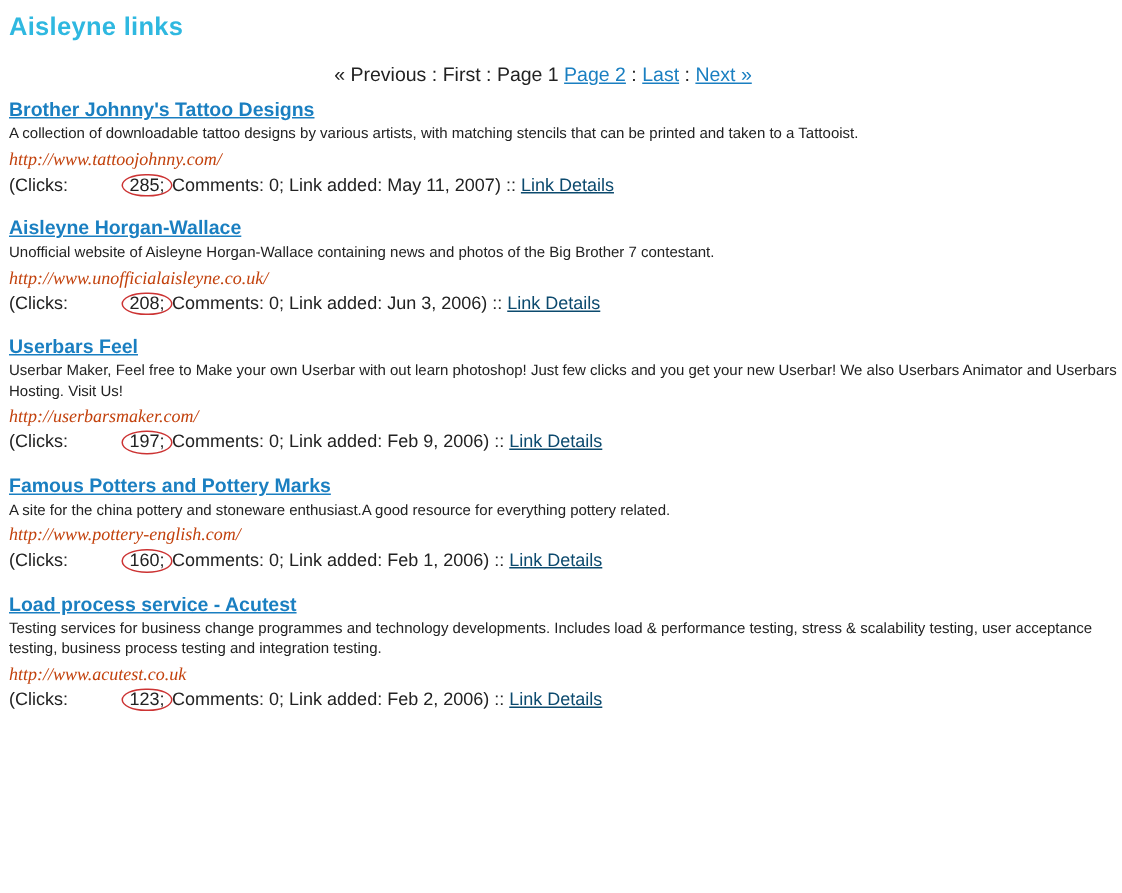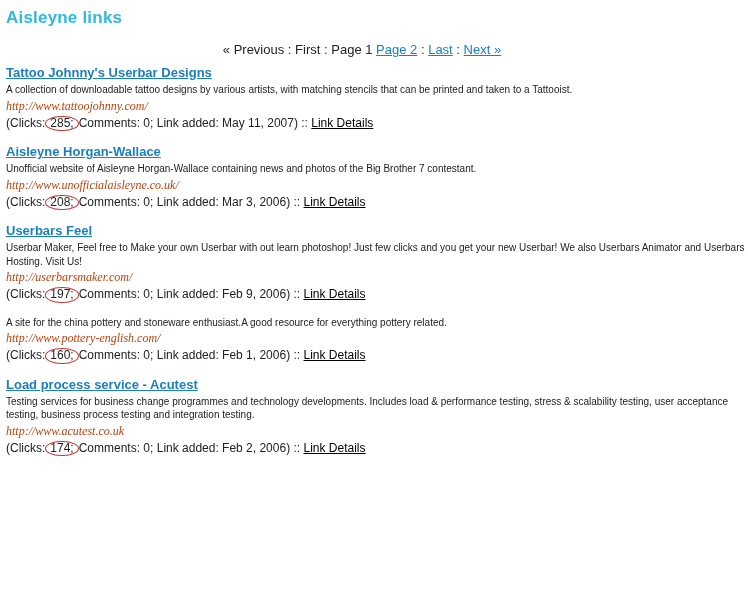--- a/index.html
+++ b/index.html
@@ -79,32 +79,33 @@
     font-style: italic;
     font-family: Liberation Serif, serif;
     margin: 1px 0 2px 0;
   }
   .entry-meta {
     color: #222222;
     font-size: 12px;
     margin: 0;
   }
   .entry-meta a {
-    color: #000000;
+    color: #0c4a6e;
     text-decoration: underline;
   }
   .clicks-circle {
     display: inline-block;
     border: 1px solid #cc3333;
     border-radius: 50%;
     padding: 0px 4px 1px 4px;
     line-height: 1.05;
     color: #222222;
     position: relative;
     top: 0px;
+    margin-left: 36px;
   }
   .nowrap { white-space: nowrap; }
 </style>
 </head>
 <body>
 
 <div class="page">
 
   <h1 class="page-title">Aisleyne links</h1>
 
@@ -117,62 +118,63 @@
     <a href="#">Page 2</a>
     <span class="sep">:</span>
     <a href="#">Last</a>
     <span class="sep">:</span>
     <a href="#">Next »</a>
   </div>
 
   <div class="links">
 
     <div class="entry">
-      <a href="#" class="entry-title">Tattoo Johnny's Userbar Designs</a>
+      <a href="#" class="entry-title">Brother Johnny's Tattoo Designs</a>
       <p class="entry-desc">A collection of downloadable tattoo designs by various artists, with matching stencils that can be printed and taken to a Tattooist.</p>
       <div class="entry-url">http://www.tattoojohnny.com/</div>
       <div class="entry-meta">
         <span>(Clicks:</span><span class="clicks-circle">285;</span><span>Comments: 0; Link added: May 11, 2007) ::</span>
         <a href="#">Link Details</a>
       </div>
     </div>
 
     <div class="entry">
       <a href="#" class="entry-title">Aisleyne Horgan-Wallace</a>
       <p class="entry-desc">Unofficial website of Aisleyne Horgan-Wallace containing news and photos of the Big Brother 7 contestant.</p>
       <div class="entry-url">http://www.unofficialaisleyne.co.uk/</div>
       <div class="entry-meta">
-        <span>(Clicks:</span><span class="clicks-circle">208;</span><span>Comments: 0; Link added: Mar 3, 2006) ::</span>
+        <span>(Clicks:</span><span class="clicks-circle">208;</span><span>Comments: 0; Link added: Jun 3, 2006) ::</span>
         <a href="#">Link Details</a>
       </div>
     </div>
 
     <div class="entry">
       <a href="#" class="entry-title">Userbars Feel</a>
       <p class="entry-desc wrap">Userbar Maker, Feel free to Make your own Userbar with out learn photoshop! Just few clicks and you get your new Userbar! We also Userbars Animator and Userbars Hosting. Visit Us!</p>
       <div class="entry-url">http://userbarsmaker.com/</div>
       <div class="entry-meta">
         <span>(Clicks:</span><span class="clicks-circle">197;</span><span>Comments: 0; Link added: Feb 9, 2006) ::</span>
         <a href="#">Link Details</a>
       </div>
     </div>
 
     <div class="entry">
+      <a href="#" class="entry-title">Famous Potters and Pottery Marks</a>
       <p class="entry-desc">A site for the china pottery and stoneware enthusiast.A good resource for everything pottery related.</p>
       <div class="entry-url">http://www.pottery-english.com/</div>
       <div class="entry-meta">
         <span>(Clicks:</span><span class="clicks-circle">160;</span><span>Comments: 0; Link added: Feb 1, 2006) ::</span>
         <a href="#">Link Details</a>
       </div>
     </div>
 
     <div class="entry">
       <a href="#" class="entry-title">Load process service - Acutest</a>
       <p class="entry-desc wrap">Testing services for business change programmes and technology developments. Includes load &amp; performance testing, stress &amp; scalability testing, user acceptance testing, business process testing and integration testing.</p>
       <div class="entry-url">http://www.acutest.co.uk</div>
       <div class="entry-meta">
-        <span>(Clicks:</span><span class="clicks-circle">174;</span><span>Comments: 0; Link added: Feb 2, 2006) ::</span>
+        <span>(Clicks:</span><span class="clicks-circle">123;</span><span>Comments: 0; Link added: Feb 2, 2006) ::</span>
         <a href="#">Link Details</a>
       </div>
     </div>
 
   </div>
 </div>
 
 </body></html>

